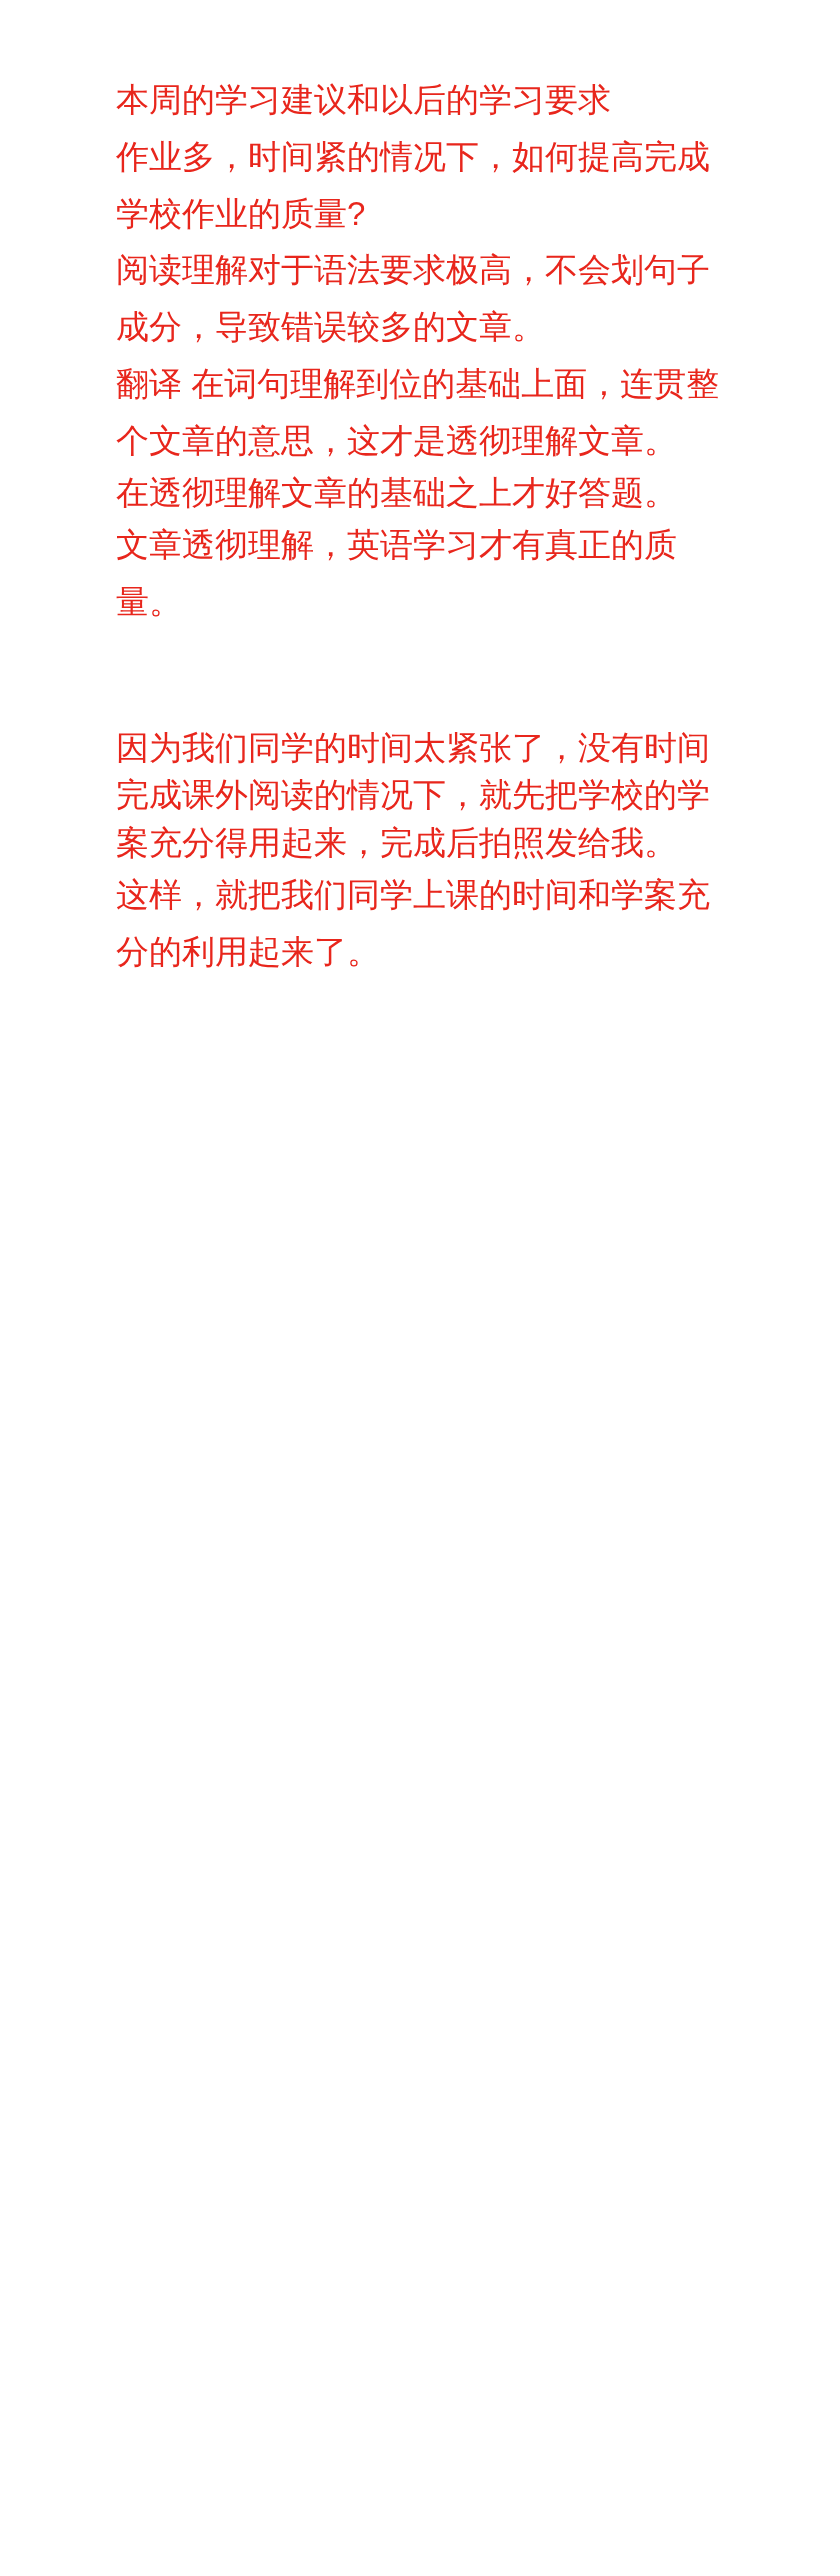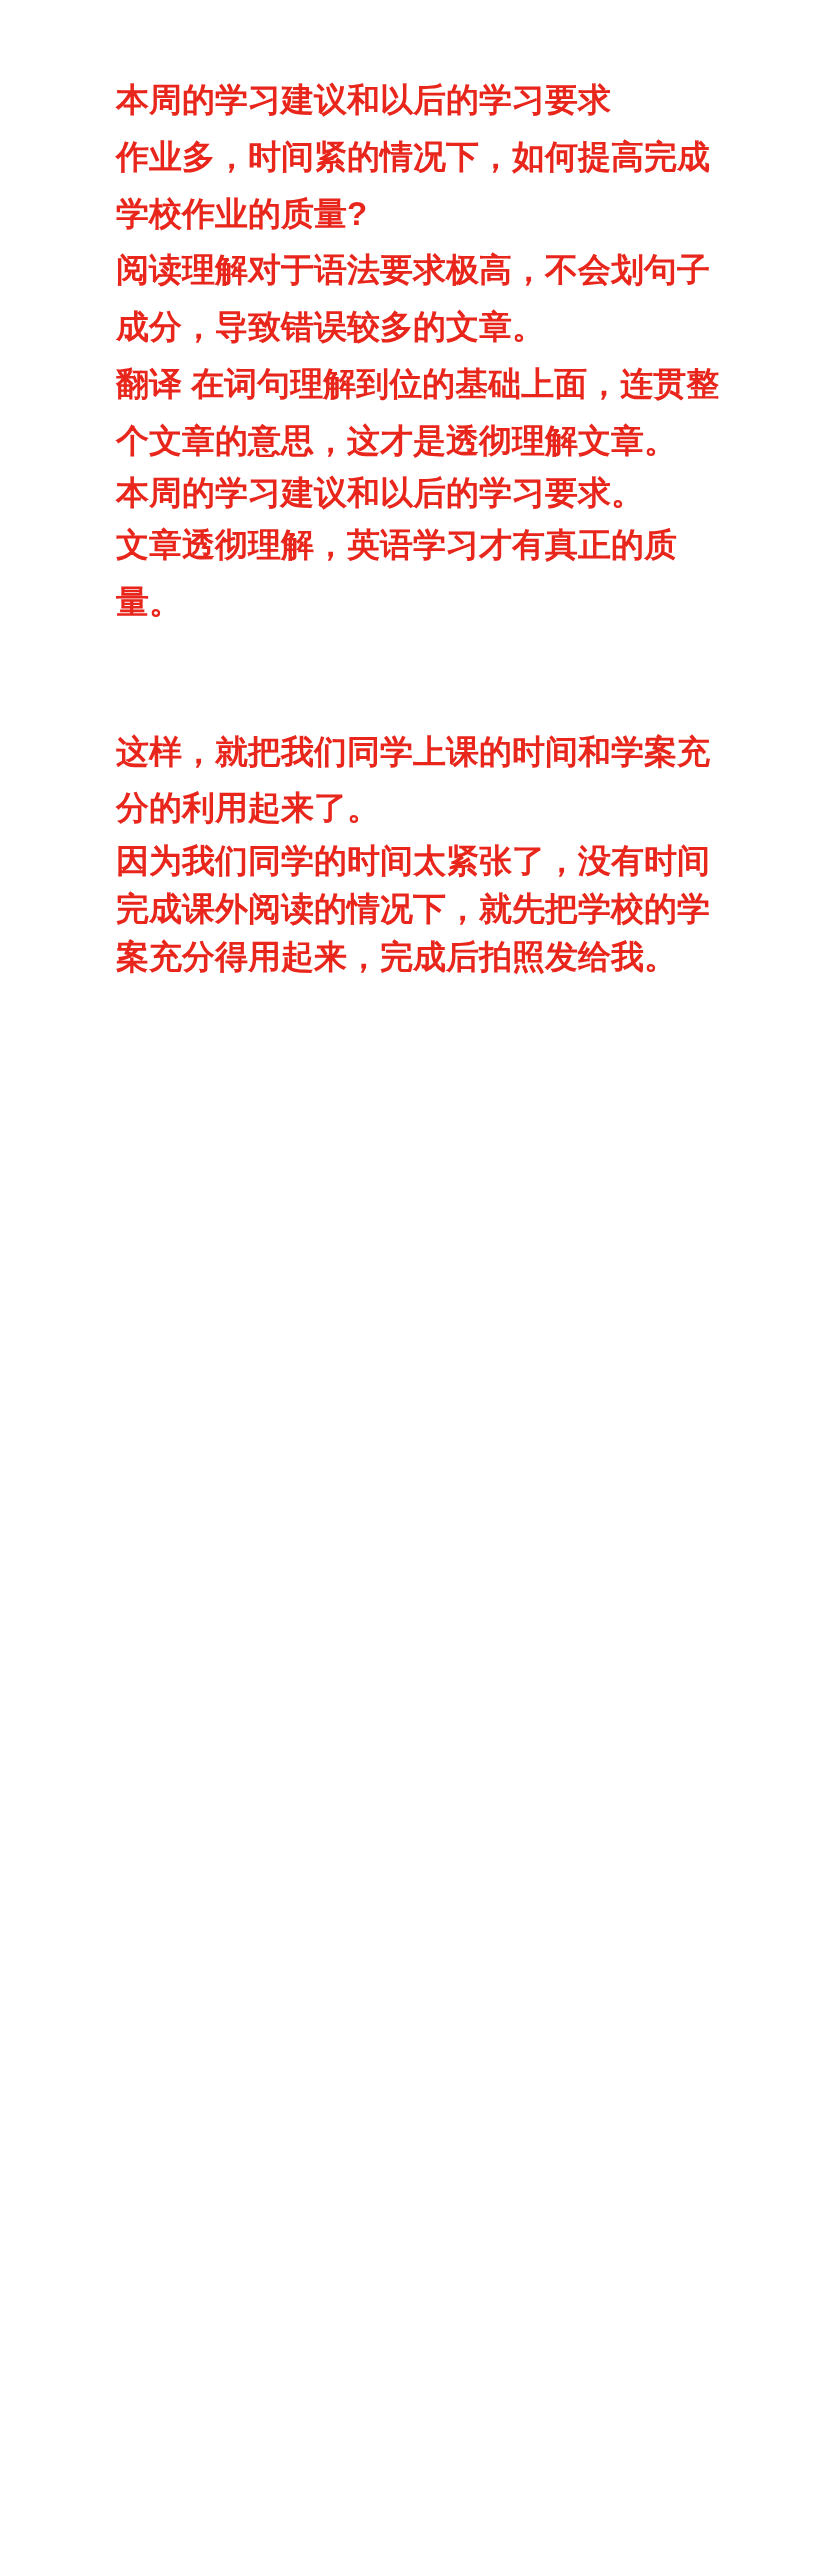--- a/index.html
+++ b/index.html
@@ -19,21 +19,21 @@
     background: #ffffff;
     box-sizing: border-box;
     padding: 72px 118px 0 116px;
   }
   .doc-body {
     display: block;
   }
   .para {
     color: #e8261c;
     font-family: "Liberation Sans", sans-serif;
-    font-weight: bold;
+    font-weight: normal;
     font-size: 33px;
     line-height: 1.72;
     letter-spacing: 0px;
     margin: 0 0 0 0;
     text-align: left;
     word-break: break-all;
   }
   .para.tight {
     line-height: 1.45;
   }
@@ -51,25 +51,25 @@
 
     <p class="para">作业多，时间紧的情况下，如何提高完成学校作业的质量?</p>
 
 
 
 
     <p class="para">阅读理解对于语法要求极高，不会划句子成分，导致错误较多的文章。</p>
 
     <p class="para">翻译 在词句理解到位的基础上面，连贯整个文章的意思，这才是透彻理解文章。</p>
 
-    <p class="para tight">本周的学习建议和以后的学习要求。</p>
+    <p class="para tight">在透彻理解文章的基础之上才好答题。</p>
 
     <p class="para">文章透彻理解，英语学习才有真正的质量。</p>
 
     <div class="spacer-lg"></div>
 
+    <p class="para tight">因为我们同学的时间太紧张了，没有时间完成课外阅读的情况下，就先把学校的学案充分得用起来，完成后拍照发给我。</p>
+
     <p class="para">这样，就把我们同学上课的时间和学案充分的利用起来了。</p>
-
-    <p class="para tight">因为我们同学的时间太紧张了，没有时间完成课外阅读的情况下，就先把学校的学案充分得用起来，完成后拍照发给我。</p>
 
   </div>
 </div>
 
 
 </body></html>

